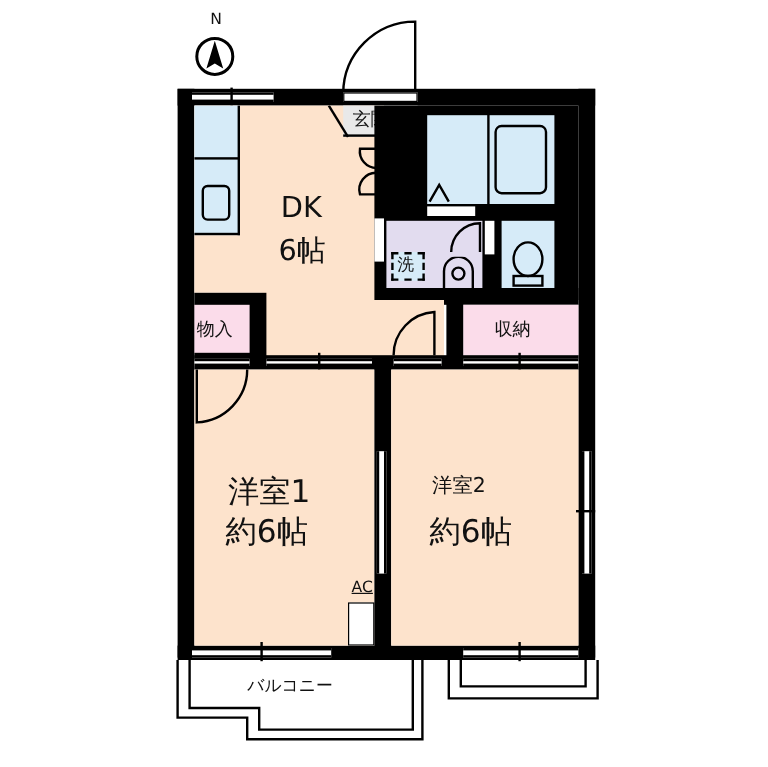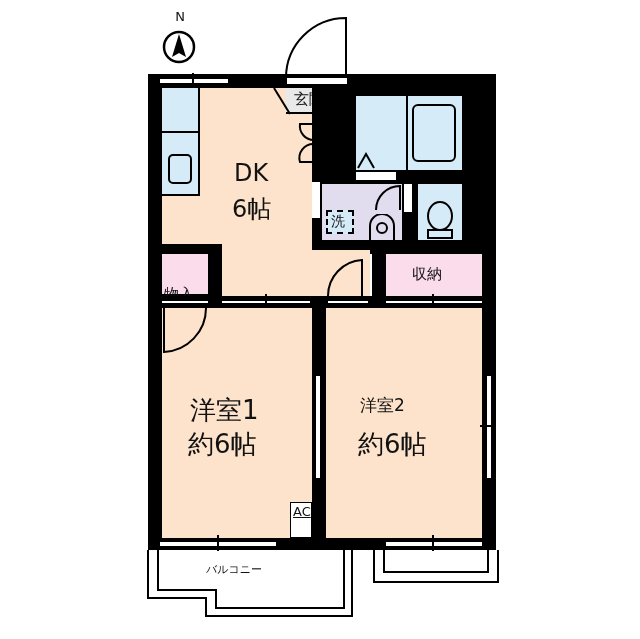--- a/index.html
+++ b/index.html
@@ -86,21 +86,21 @@
 
 <div class="abs blue" style="left:418px;top:184px;width:44px;height:56px;"></div>
 <div class="abs" style="left:404px;top:184px;width:8px;height:28px;background:#fff;"></div>
 <svg class="abs" style="left:424px;top:200px;" width="32" height="40">
     <ellipse cx="16" cy="16" rx="12" ry="14" fill="none" stroke="#000" stroke-width="2"></ellipse>
     <rect x="4" y="30" width="24" height="8" fill="none" stroke="#000" stroke-width="2"></rect>
   </svg>
 
 <div class="abs wall" style="left:162px;top:244px;width:60px;height:56px;"></div>
 <div class="abs pink" style="left:162px;top:254px;width:46px;height:40px;"></div>
-<div class="label" style="left:164px;top:266px;font-size:15px;margin-top:20px;">物入</div>
+<div class="label" style="left:164px;top:266px;font-size:15px;">物入</div>
 
 <div class="abs pink" style="left:386px;top:254px;width:96px;height:42px;"></div>
 <div class="label" style="left:412px;top:266px;font-size:15px;">収納</div>
 <div class="abs wall" style="left:372px;top:250px;width:14px;height:54px;"></div>
 <svg class="abs" style="left:326px;top:258px;" width="44" height="40">
     <path d="M2,38 A36,36 0 0 1 36,2 L36,38" fill="none" stroke="#000" stroke-width="2"></path>
   </svg>
 
 <div class="abs wall" style="left:162px;top:296px;width:320px;height:12px;"></div>
 <div class="abs win" style="left:162px;top:299px;width:46px;height:6px;"></div>
@@ -110,21 +110,21 @@
 <div class="abs win" style="left:386px;top:299px;width:96px;height:6px;"></div>
 <div class="abs" style="left:432px;top:294px;width:2px;height:16px;background:#000;"></div>
 
 <div class="abs peach" style="left:162px;top:308px;width:150px;height:230px;"></div>
 <svg class="abs" style="left:162px;top:306px;" width="48" height="50">
     <path d="M2,2 L2,46 A44,44 0 0 0 44,2" fill="none" stroke="#000" stroke-width="2"></path>
   </svg>
 <div class="label" style="left:190px;top:396px;font-size:26px;">洋室1</div>
 <div class="label" style="left:188px;top:430px;font-size:26px;">約6帖</div>
 <div class="abs" style="left:290px;top:502px;width:22px;height:36px;background:#fff;border:1px solid #000;"></div>
-<div class="label" style="left:293px;top:505px;font-size:13px;width:14px;white-space:normal;line-height:14px;text-decoration:underline;">AC</div>
+<div class="label" style="left:293px;top:483px;font-size:13px;width:14px;white-space:normal;line-height:14px;text-decoration:underline;">AC</div>
 
 <div class="abs wall" style="left:312px;top:300px;width:14px;height:248px;"></div>
 <div class="abs winv" style="left:314px;top:376px;width:8px;height:102px;"></div>
 
 <div class="abs peach" style="left:326px;top:308px;width:156px;height:230px;"></div>
 <div class="label" style="left:360px;top:396px;font-size:17px;">洋室2</div>
 <div class="label" style="left:358px;top:430px;font-size:26px;">約6帖</div>
 <div class="abs winv" style="left:485px;top:376px;width:8px;height:102px;"></div>
 <div class="abs" style="left:480px;top:425px;width:16px;height:2px;background:#000;"></div>
 
@@ -132,16 +132,16 @@
 <div class="abs" style="left:217px;top:535px;width:2px;height:16px;background:#000;"></div>
 <div class="abs win" style="left:386px;top:540px;width:96px;height:8px;"></div>
 <div class="abs" style="left:432px;top:535px;width:2px;height:16px;background:#000;"></div>
 
 <svg class="abs" style="left:146px;top:548px;" width="354" height="72">
   <path d="M2,2 L2,50 L60,50 L60,68 L206,68 L206,2" fill="none" stroke="#000" stroke-width="2"></path>
   <path d="M12,2 L12,42 L70,42 L70,60 L198,60 L198,2" fill="none" stroke="#000" stroke-width="2"></path>
   <path d="M228,2 L228,34 L352,34 L352,2" fill="none" stroke="#000" stroke-width="2"></path>
   <path d="M238,2 L238,24 L342,24 L342,2" fill="none" stroke="#000" stroke-width="2"></path>
 </svg>
-<div class="label" style="left:206px;top:564px;font-size:11px;">バルコニー</div>
+<div class="label" style="left:206px;top:564px;font-size:14px;">バルコニー</div>
 
 <div class="label" style="left:234px;top:160px;font-size:24px;">DK</div>
 <div class="label" style="left:232px;top:196px;font-size:24px;text-align:right;">6帖</div>
 
 </body></html>

